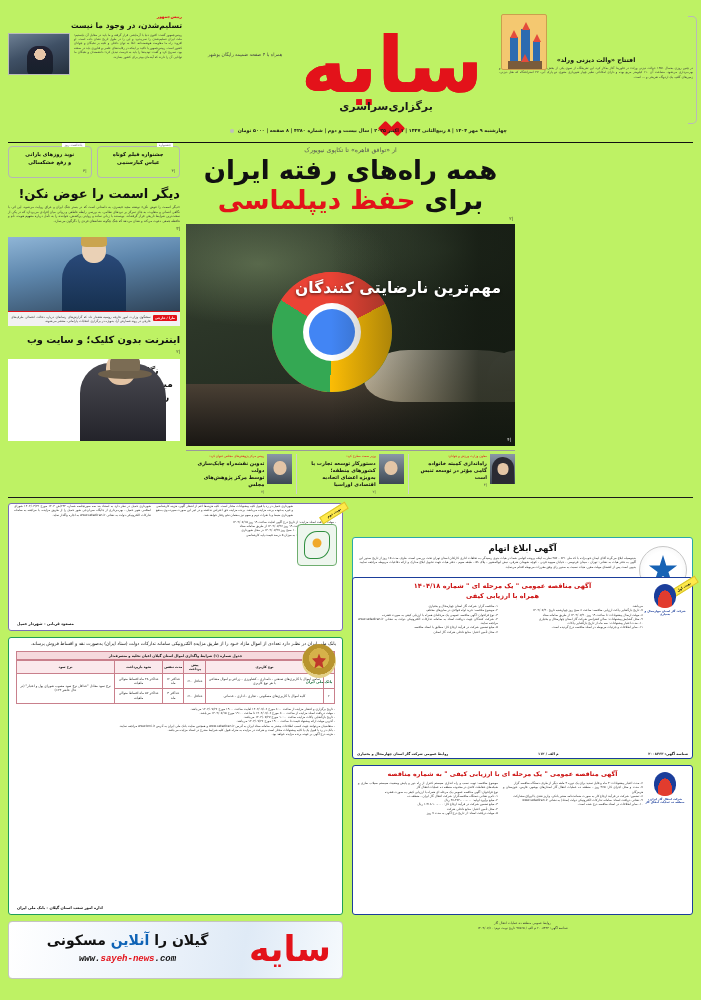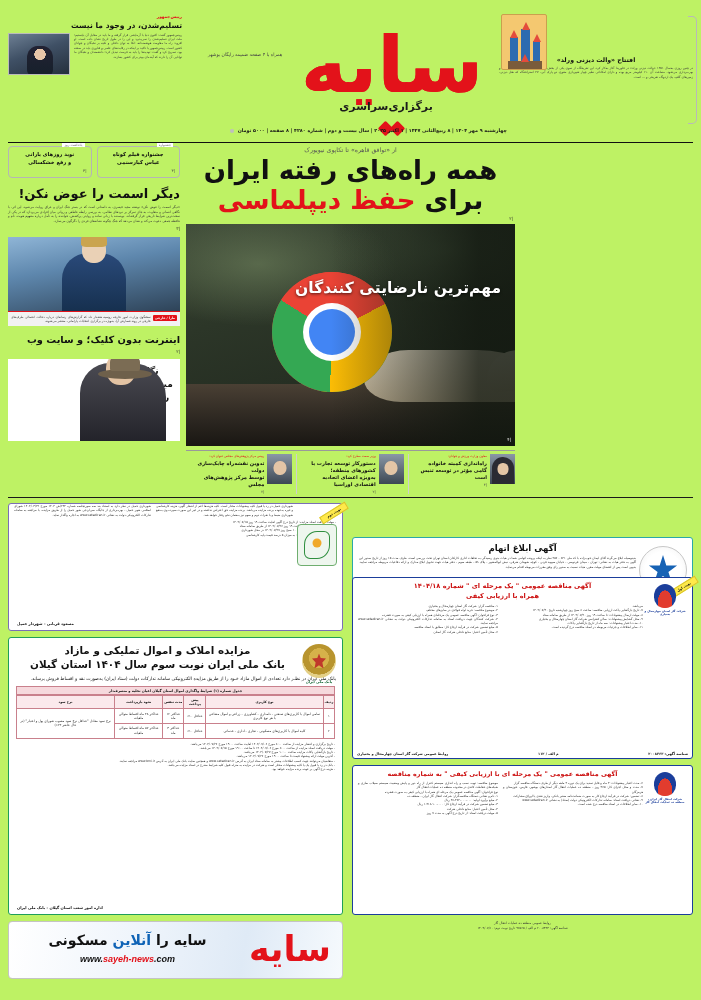--- a/index.html
+++ b/index.html
@@ -344,21 +344,21 @@
     color: #e3121a; font-size: 35px; font-weight: bold; text-align: center; line-height: 46px;
   }
   .banner .btx {
     position: absolute; right: 104px; top: 10px; left: 8px;
     font-size: 14px; font-weight: bold; color: #111; text-align: center;
   }
   .banner .btx .blue { color: #0f63b6; }
   .banner .url {
     position: absolute; right: 104px; left: 8px; top: 32px;
     font-size: 9px; font-weight: bold; color: #111; text-align: center;
-    font-family: Liberation Sans, sans-serif; font-style: italic;
+    font-family: Liberation Mono, monospace; font-style: italic;
   }
   .banner .url .red { color: #e3121a; }
 
   
   .gasfoot { position: absolute; right: 8px; top: 921px; width: 341px; height: 40px; }
   .gasfoot .ln { font-size: 3.2px; color: #333; text-align: center; line-height: 4.6px; }
 </style>
 </head>
 <body>
 
@@ -517,22 +517,20 @@
       <div class="ad-body">- مبلغ سپرده شرکت در مزایده: به میزان ۵ درصد قیمت پایه کارشناسی</div>
     </div>
     <div style="position:absolute; left:8px; bottom:4px; font-size:3.8px; font-weight:bold; color:#111;">مسعود قربانی - شهردار خمیل</div>
   </div>
 
   <div class="ad ad-border" id="ad-bank">
     <div class="bank-logo">
       <div class="crest"></div>
       <div class="nm">بانک ملی ایران</div>
     </div>
-    <div class="ad-title" style="white-space:pre-line">مزایده املاک و اموال تملیکی و مازاد
-بانک ملی ایران نوبت سوم سال ۱۴۰۴ استان گیلان</div>
     <div class="bank-intro">بانک ملی ایران در نظـر دارد تعدادی از اموال مازاد خـود را از طریق مزایده الکترونیکی سامانه تدارکات دولت (ستاد ایران) به‌صورت نقد و اقساط فروش برساند.</div>
 
     <table class="bank-tbl">
       <caption>جدول شماره (۱) شرایط واگذاری اموال استان گیلان اعیان تخلیه و متصرف‌دار</caption>
       <thead>
           <tr>
         <th>ردیف</th>
         <th>نوع کاربری</th>
         <th>پیش پرداخت</th>
         <th>مدت تنفس</th>
@@ -644,20 +642,20 @@
   </div>
 
   <div class="gasfoot">
     <div class="ln">روابط عمومی منطقه ده عملیات انتقال گاز</div>
     <div class="ln">شناسه آگهی: ۲۰۰۸۴۳۴     م الف / ۹۸۷۶۵     تاریخ نوبت دوم: ۱۴۰۴/۰۷/۱۰</div>
   </div>
 
   <div class="banner">
     <div class="blogo">سایه</div>
     <div class="btx">
-      <span>سایه را </span><span class="blue">آنلاین</span><span> مسکونی</span>
+      <span>گیلان را </span><span class="blue">آنلاین</span><span> مسکونی</span>
     </div>
     <div class="url" dir="ltr">
       <span>www.</span><span class="red">sayeh-news</span><span>.com</span>
     </div>
   </div>
 
 </div>
 
 </body></html>

